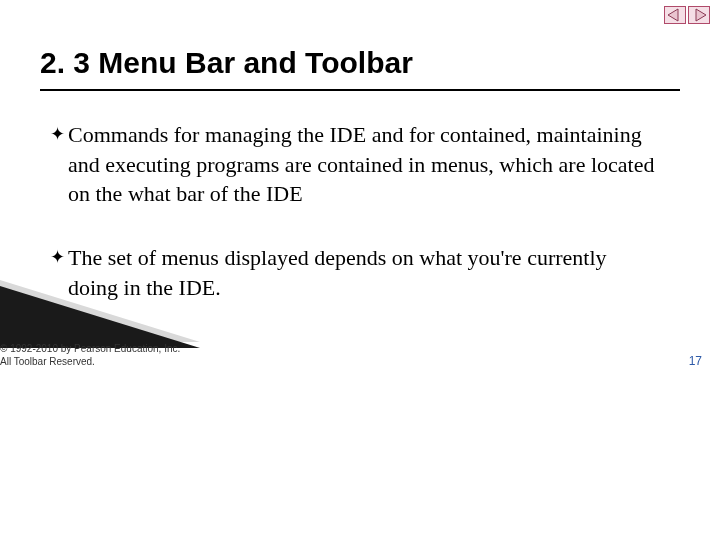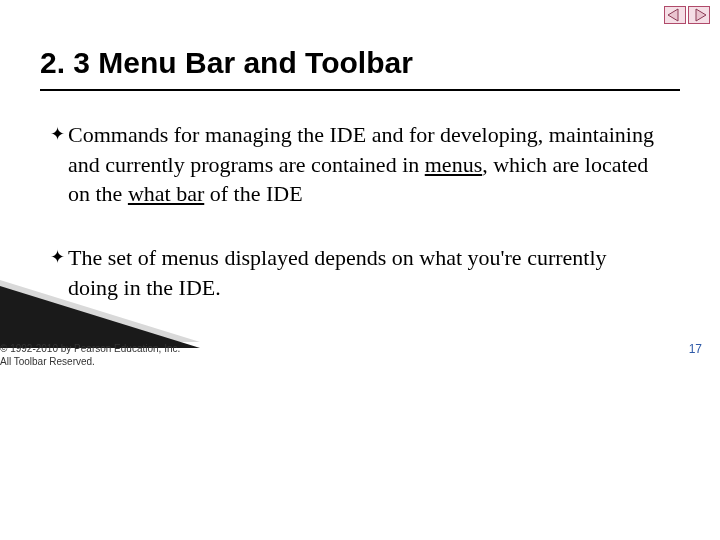--- a/index.html
+++ b/index.html
@@ -65,34 +65,34 @@
     font-size: 18px;
     line-height: 28px;
     color: #000;
     user-select: none;
   }
   .bullet-text {
     flex: 1 1 auto;
     font-size: 22px;
     line-height: 1.35;
   }
-  .u { text-decoration: underline; }
+  .u { }
   .footer-copy {
     position: absolute;
     bottom: 12px;
     left: 0;
     right: 0;
     font-family: Arial, Helvetica, sans-serif;
     font-size: 10px;
     color: #333;
     line-height: 1.25;
   }
   .page-num {
     position: absolute;
-    bottom: 24px;
+    bottom: 12px;
     right: 18px;
     font-family: Arial, Helvetica, sans-serif;
     font-size: 12px;
     color: #2e5aa8;
   }
   
   .wedge {
     position: absolute;
     left: 0;
     bottom: 30px;
@@ -120,21 +120,21 @@
       </svg>
     </div>
   </div>
 
   <div class="title">2. 3  Menu Bar and Toolbar</div>
 
   <div class="body">
     <div class="bullet-item">
       <div class="bullet-mark">✦</div>
       <div class="bullet-text">
-        <span>Commands for managing the IDE and for developing, maintaining and currently programs are contained in </span><span class="u">menus</span><span>, which are located on the </span><span class="u">what bar</span><span> of the IDE</span>
+        <span>Commands for managing the IDE and for contained, maintaining and executing programs are contained in </span><span class="u">menus</span><span>, which are located on the </span><span class="u">what bar</span><span> of the IDE</span>
       </div>
     </div>
     <div class="bullet-item">
       <div class="bullet-mark">✦</div>
       <div class="bullet-text">The set of menus displayed depends on what you're currently doing in the IDE.</div>
     </div>
   </div>
 
   <svg class="wedge" viewBox="0 0 200 70" preserveAspectRatio="none">
     <polygon points="0,0 200,62 0,62" fill="#d9d9d9"></polygon>

